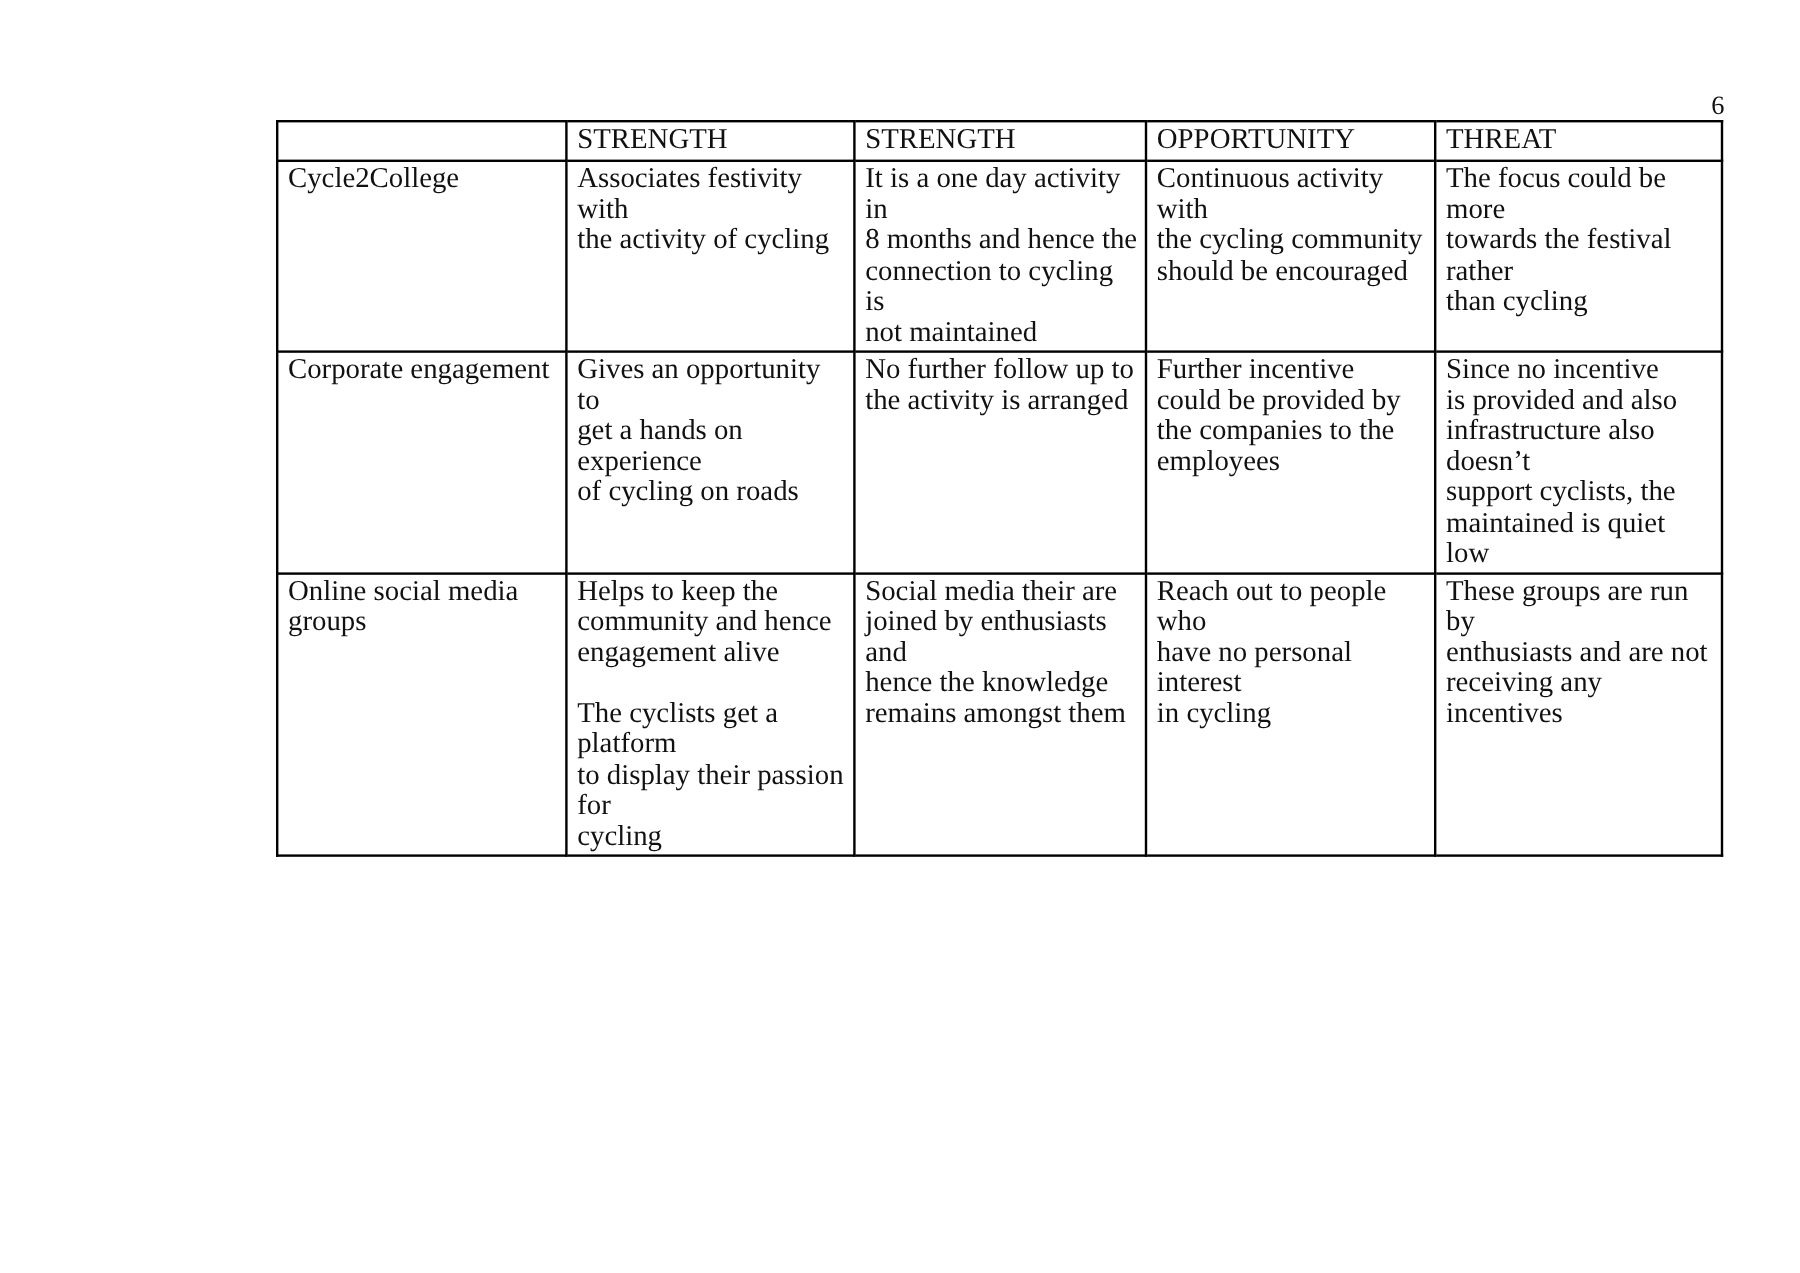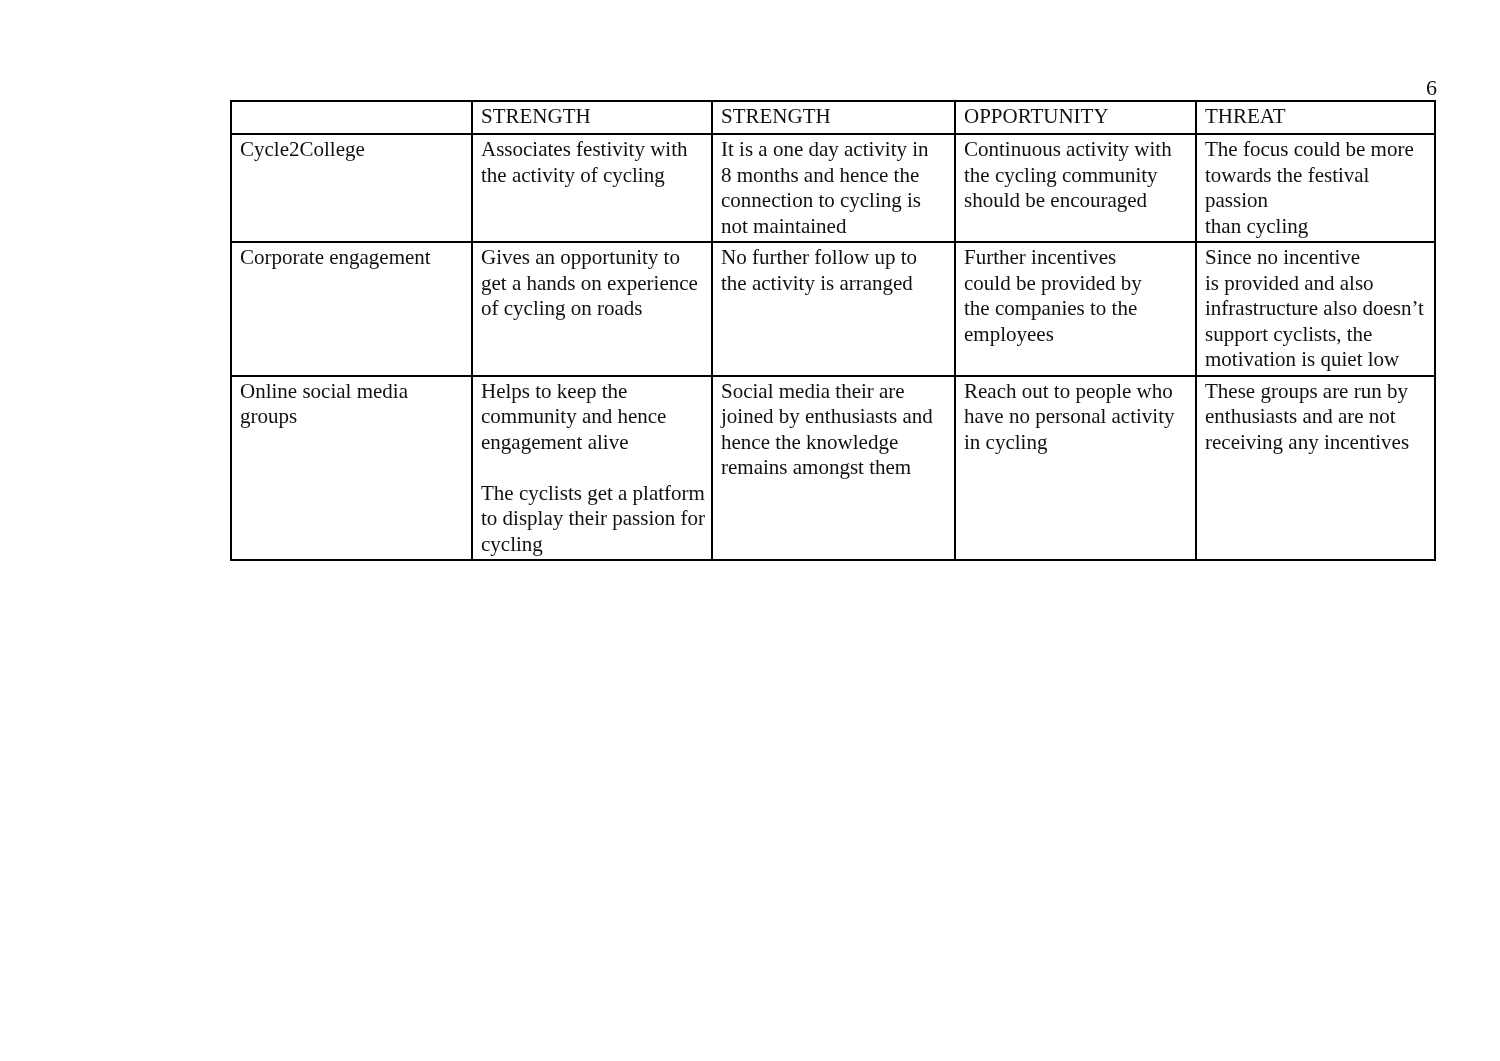--- a/index.html
+++ b/index.html
@@ -32,21 +32,21 @@
     width: 1204px;
     border-collapse: collapse;
     table-layout: fixed;
   }
   table.swot-table th,
   table.swot-table td {
     border: 2px solid #000000;
     vertical-align: top;
     text-align: left;
     padding: 2px 6px 2px 8px;
-    font-size: 21px;
+    font-size: 24px;
     line-height: 25.5px;
     font-weight: normal;
     white-space: pre-line;
     overflow: hidden;
   }
   tr.header-row { height: 33px; }
   tr.row-1 { height: 108px; }
   tr.row-2 { height: 131px; }
   tr.row-3 { height: 183px; }
 </style>
@@ -76,55 +76,55 @@
       <td>Associates festivity with
 the activity of cycling</td>
       <td>It is a one day activity in
 8 months and hence the
 connection to cycling is
 not maintained</td>
       <td>Continuous activity with
 the cycling community
 should be encouraged</td>
       <td>The focus could be more
-towards the festival passion
+towards the festival rather
 than cycling</td>
     </tr>
     <tr class="row-2">
       <td>Corporate engagement</td>
       <td>Gives an opportunity to
 get a hands on experience
 of cycling on roads</td>
       <td>No further follow up to
 the activity is arranged</td>
-      <td>Further incentives
+      <td>Further incentive
 could be provided by
 the companies to the
 employees</td>
       <td>Since no incentive
 is provided and also
 infrastructure also doesn’t
 support cyclists, the
-motivation is quiet low</td>
+maintained is quiet low</td>
     </tr>
     <tr class="row-3">
       <td>Online social media
 groups</td>
       <td>Helps to keep the
 community and hence
 engagement alive
 
 The cyclists get a platform
 to display their passion for
 cycling</td>
       <td>Social media their are
 joined by enthusiasts and
 hence the knowledge
 remains amongst them</td>
       <td>Reach out to people who
-have no personal activity
+have no personal interest
 in cycling</td>
       <td>These groups are run by
 enthusiasts and are not
 receiving any incentives</td>
     </tr>
   </tbody>
 </table>
 
 </body></html>

